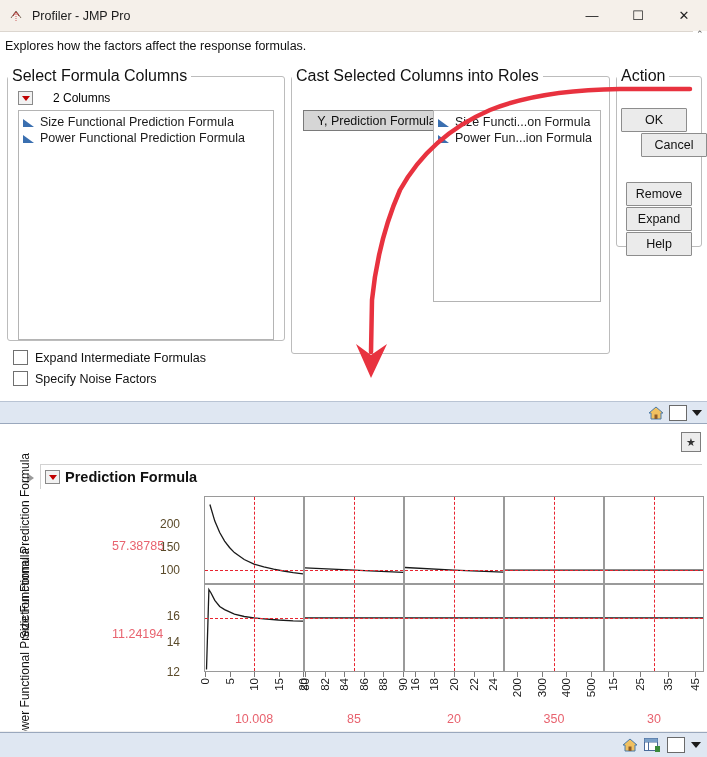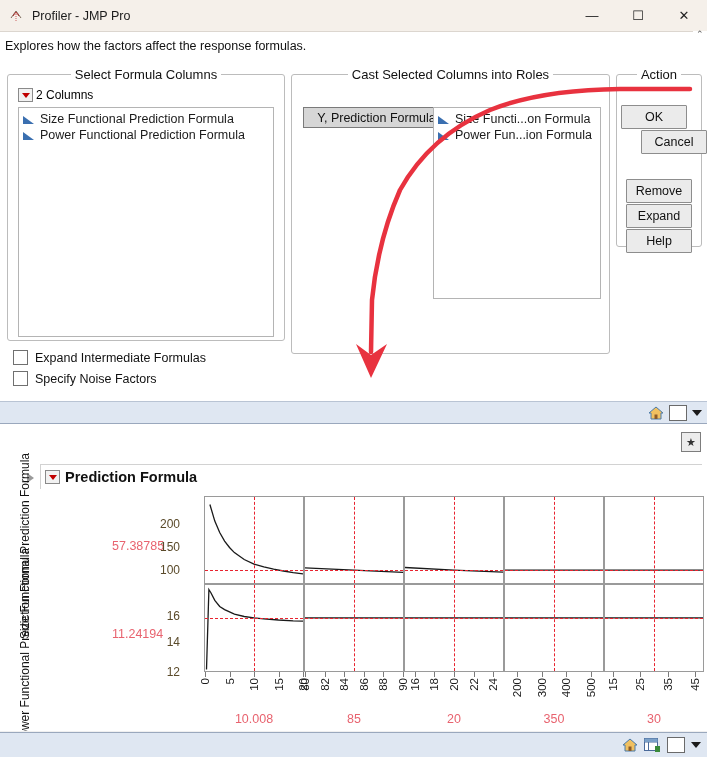--- a/index.html
+++ b/index.html
@@ -25,24 +25,24 @@
     height:17px;box-sizing:content-box;
   }
   .topscrollcap{position:absolute;right:0;top:31px;width:14px;height:30px;background:#fff;}
   .topscrollcap:after{content:"⌃";position:absolute;top:-2px;left:3px;font-size:9px;color:#555;}
   
   .dialog{background:#fff;height:339px;position:relative;}
   fieldset{
     position:absolute;border:1px solid #bcbcbc;border-radius:3px;margin:0;
     padding:0;background:transparent;
   }
-  legend{font-size:13px;padding:0 4px;color:#111;text-align:center;}
+  legend{font-size:16px;padding:0 4px;color:#111;}
   
   .fs-select{left:7px;top:5px;width:276px;height:272px;}
-  .colcount{position:absolute;left:10px;top:6px;display:flex;align-items:center;gap:3px;}
+  .colcount{position:absolute;left:10px;top:6px;display:flex;align-items:center;gap:20px;}
   .redtri{
     width:13px;height:12px;border:1px solid #8a8a8a;background:#f2f2f2;
     display:inline-flex;align-items:center;justify-content:center;
   }
   .redtri:after{
     content:"";border-left:4px solid transparent;border-right:4px solid transparent;
     border-top:5px solid #c00000;display:block;
   }
   .listbox{
     position:absolute;background:#fff;border:1px solid #b4b4b4;overflow:hidden;

